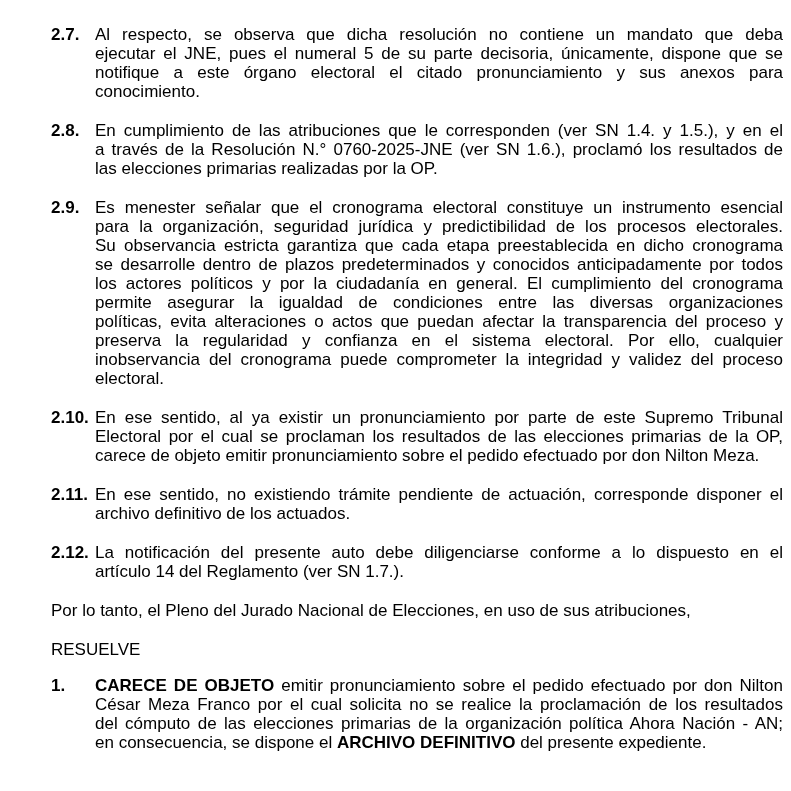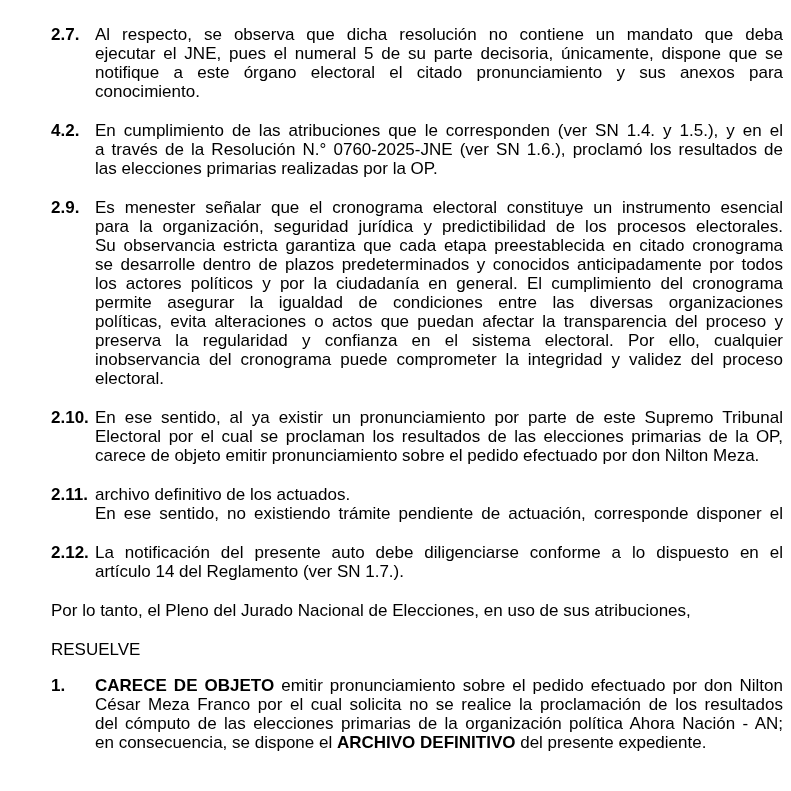--- a/index.html
+++ b/index.html
@@ -65,34 +65,34 @@
     <span class="num">2.7.</span>
     <span class="pbody">
           <div class="line fill"><span>Al respecto, se observa que dicha resolución no contiene un mandato que deba</span></div>
           <div class="line fill"><span>ejecutar el JNE, pues el numeral 5 de su parte decisoria, únicamente, dispone que se</span></div>
           <div class="line fill"><span>notifique a este órgano electoral el citado pronunciamiento y sus anexos para</span></div>
           <div class="line"><span>conocimiento.</span></div>
         </span>
   </div>
 
   <div class="para">
-    <span class="num">4.2.</span>
+    <span class="num">2.8.</span>
     <span class="pbody">
           <div class="line fill"><span>En cumplimiento de las atribuciones que le corresponden (ver SN 1.4. y 1.5.), y en el</span></div>
           <div class="line fill"><span>a través de la Resolución N.° 0760-2025-JNE (ver SN 1.6.), proclamó los resultados de</span></div>
           <div class="line"><span>las elecciones primarias realizadas por la OP.</span></div>
         </span>
   </div>
 
   <div class="para">
     <span class="num">2.9.</span>
     <span class="pbody">
           <div class="line fill"><span>Es menester señalar que el cronograma electoral constituye un instrumento esencial</span></div>
           <div class="line fill"><span>para la organización, seguridad jurídica y predictibilidad de los procesos electorales.</span></div>
-          <div class="line fill"><span>Su observancia estricta garantiza que cada etapa preestablecida en citado cronograma</span></div>
+          <div class="line fill"><span>Su observancia estricta garantiza que cada etapa preestablecida en dicho cronograma</span></div>
           <div class="line fill"><span>se desarrolle dentro de plazos predeterminados y conocidos anticipadamente por todos</span></div>
           <div class="line fill"><span>los actores políticos y por la ciudadanía en general. El cumplimiento del cronograma</span></div>
           <div class="line fill"><span>permite asegurar la igualdad de condiciones entre las diversas organizaciones</span></div>
           <div class="line fill"><span>políticas, evita alteraciones o actos que puedan afectar la transparencia del proceso y</span></div>
           <div class="line fill"><span>preserva la regularidad y confianza en el sistema electoral. Por ello, cualquier</span></div>
           <div class="line fill"><span>inobservancia del cronograma puede comprometer la integridad y validez del proceso</span></div>
           <div class="line"><span>electoral.</span></div>
         </span>
   </div>
 
@@ -101,22 +101,22 @@
     <span class="pbody">
           <div class="line fill"><span>En ese sentido, al ya existir un pronunciamiento por parte de este Supremo Tribunal</span></div>
           <div class="line fill"><span>Electoral por el cual se proclaman los resultados de las elecciones primarias de la OP,</span></div>
           <div class="line"><span>carece de objeto emitir pronunciamiento sobre el pedido efectuado por don Nilton Meza.</span></div>
         </span>
   </div>
 
   <div class="para">
     <span class="num">2.11.</span>
     <span class="pbody">
+          <div class="line fill"><span>En ese sentido, no existiendo trámite pendiente de actuación, corresponde disponer el</span></div>
           <div class="line"><span>archivo definitivo de los actuados.</span></div>
-          <div class="line fill"><span>En ese sentido, no existiendo trámite pendiente de actuación, corresponde disponer el</span></div>
         </span>
   </div>
 
   <div class="para">
     <span class="num">2.12.</span>
     <span class="pbody">
           <div class="line fill"><span>La notificación del presente auto debe diligenciarse conforme a lo dispuesto en el</span></div>
           <div class="line"><span>artículo 14 del Reglamento (ver SN 1.7.).</span></div>
         </span>
   </div>

